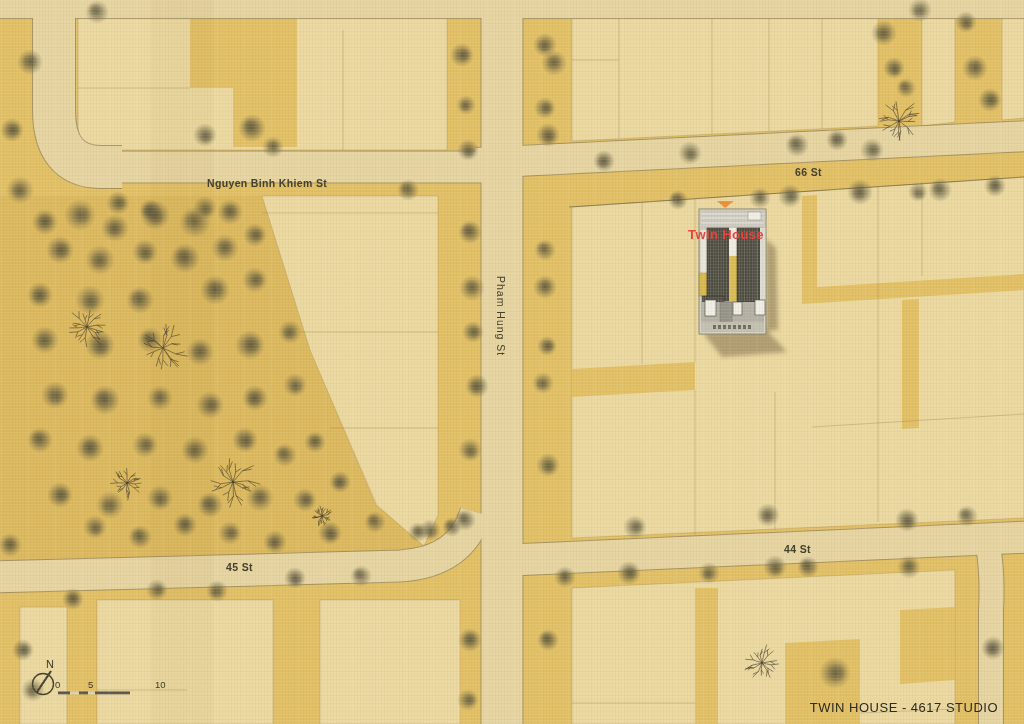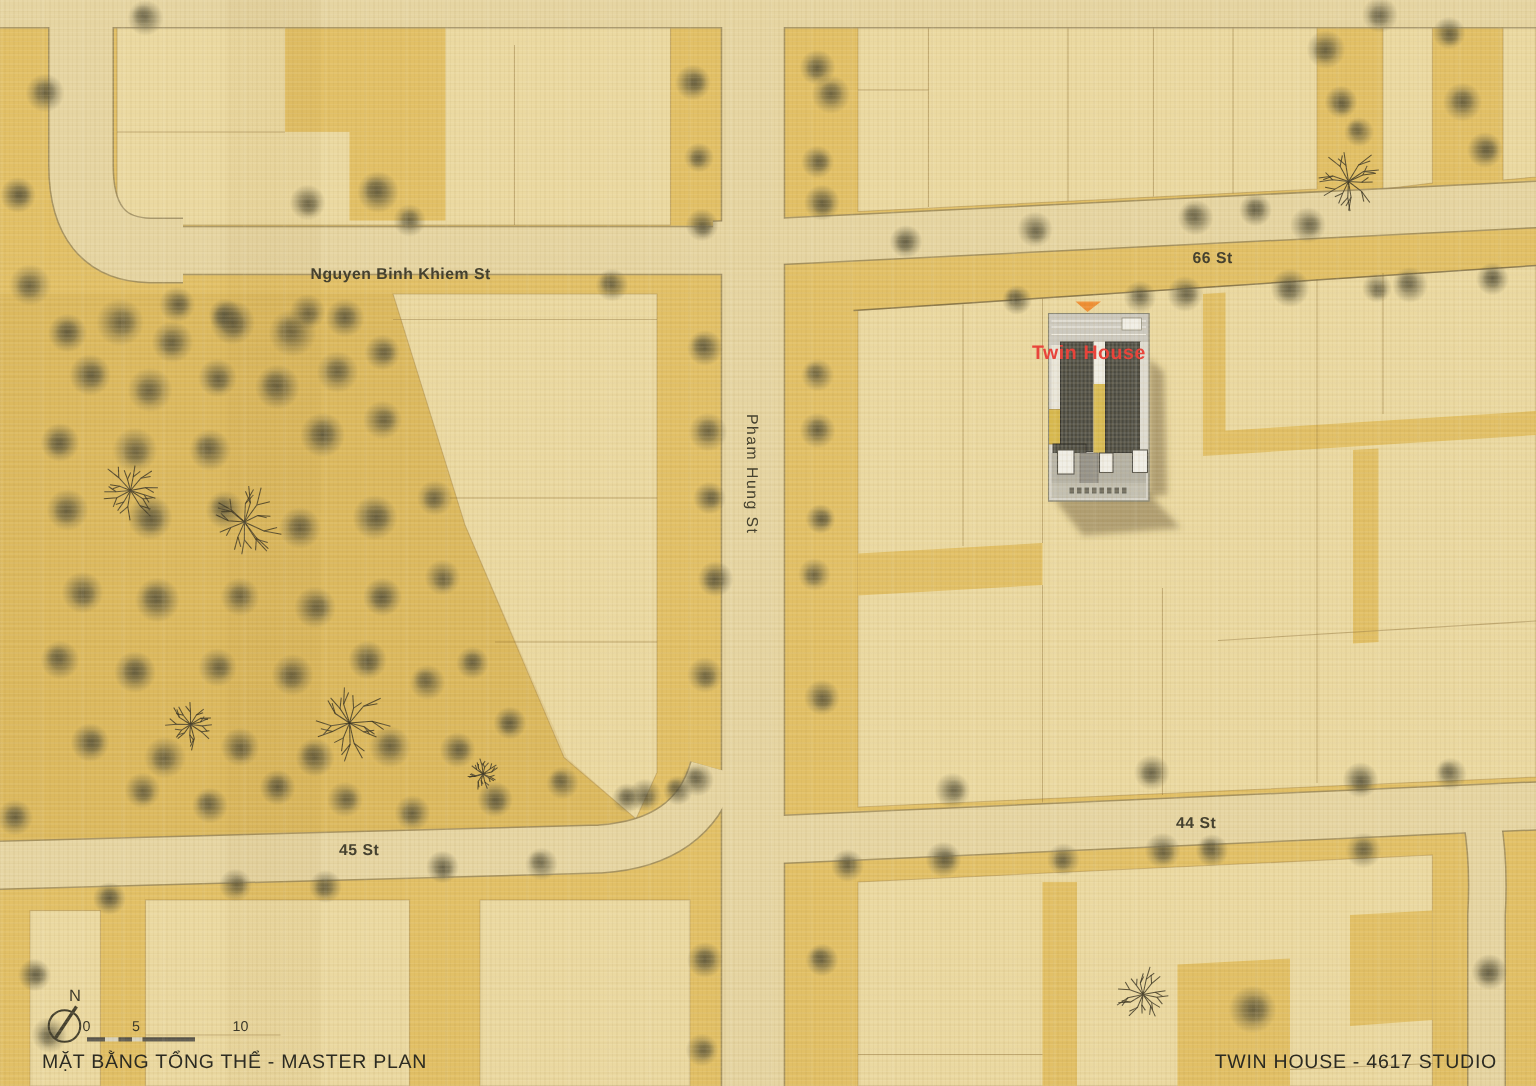--- a/index.html
+++ b/index.html
@@ -634,16 +634,15 @@
 <div class="lbl center" id="lbl-nbk">Nguyen Binh Khiem St</div>
 <div class="lbl center" id="lbl-66">66 St</div>
 <div class="lbl" id="lbl-ph">Pham Hung St</div>
 <div class="lbl center" id="lbl-65">45 St</div>
 <div class="lbl center" id="lbl-64">44 St</div>
 <div class="lbl" id="lbl-site">Twin House</div>
 <div class="lbl" id="lbl-north">N</div>
 <div class="scale-num" id="scale-0">0</div>
 <div class="scale-num" id="scale-5">5</div>
 <div class="scale-num" id="scale-10">10</div>
-<div class="caption" id="caption-left">MẶT BẰNG TỔNG THỂ - MASTER PLAN</div>
 <div class="caption" id="caption-right">TWIN HOUSE - 4617 STUDIO</div>
 
 </div>
 
 </body></html>

